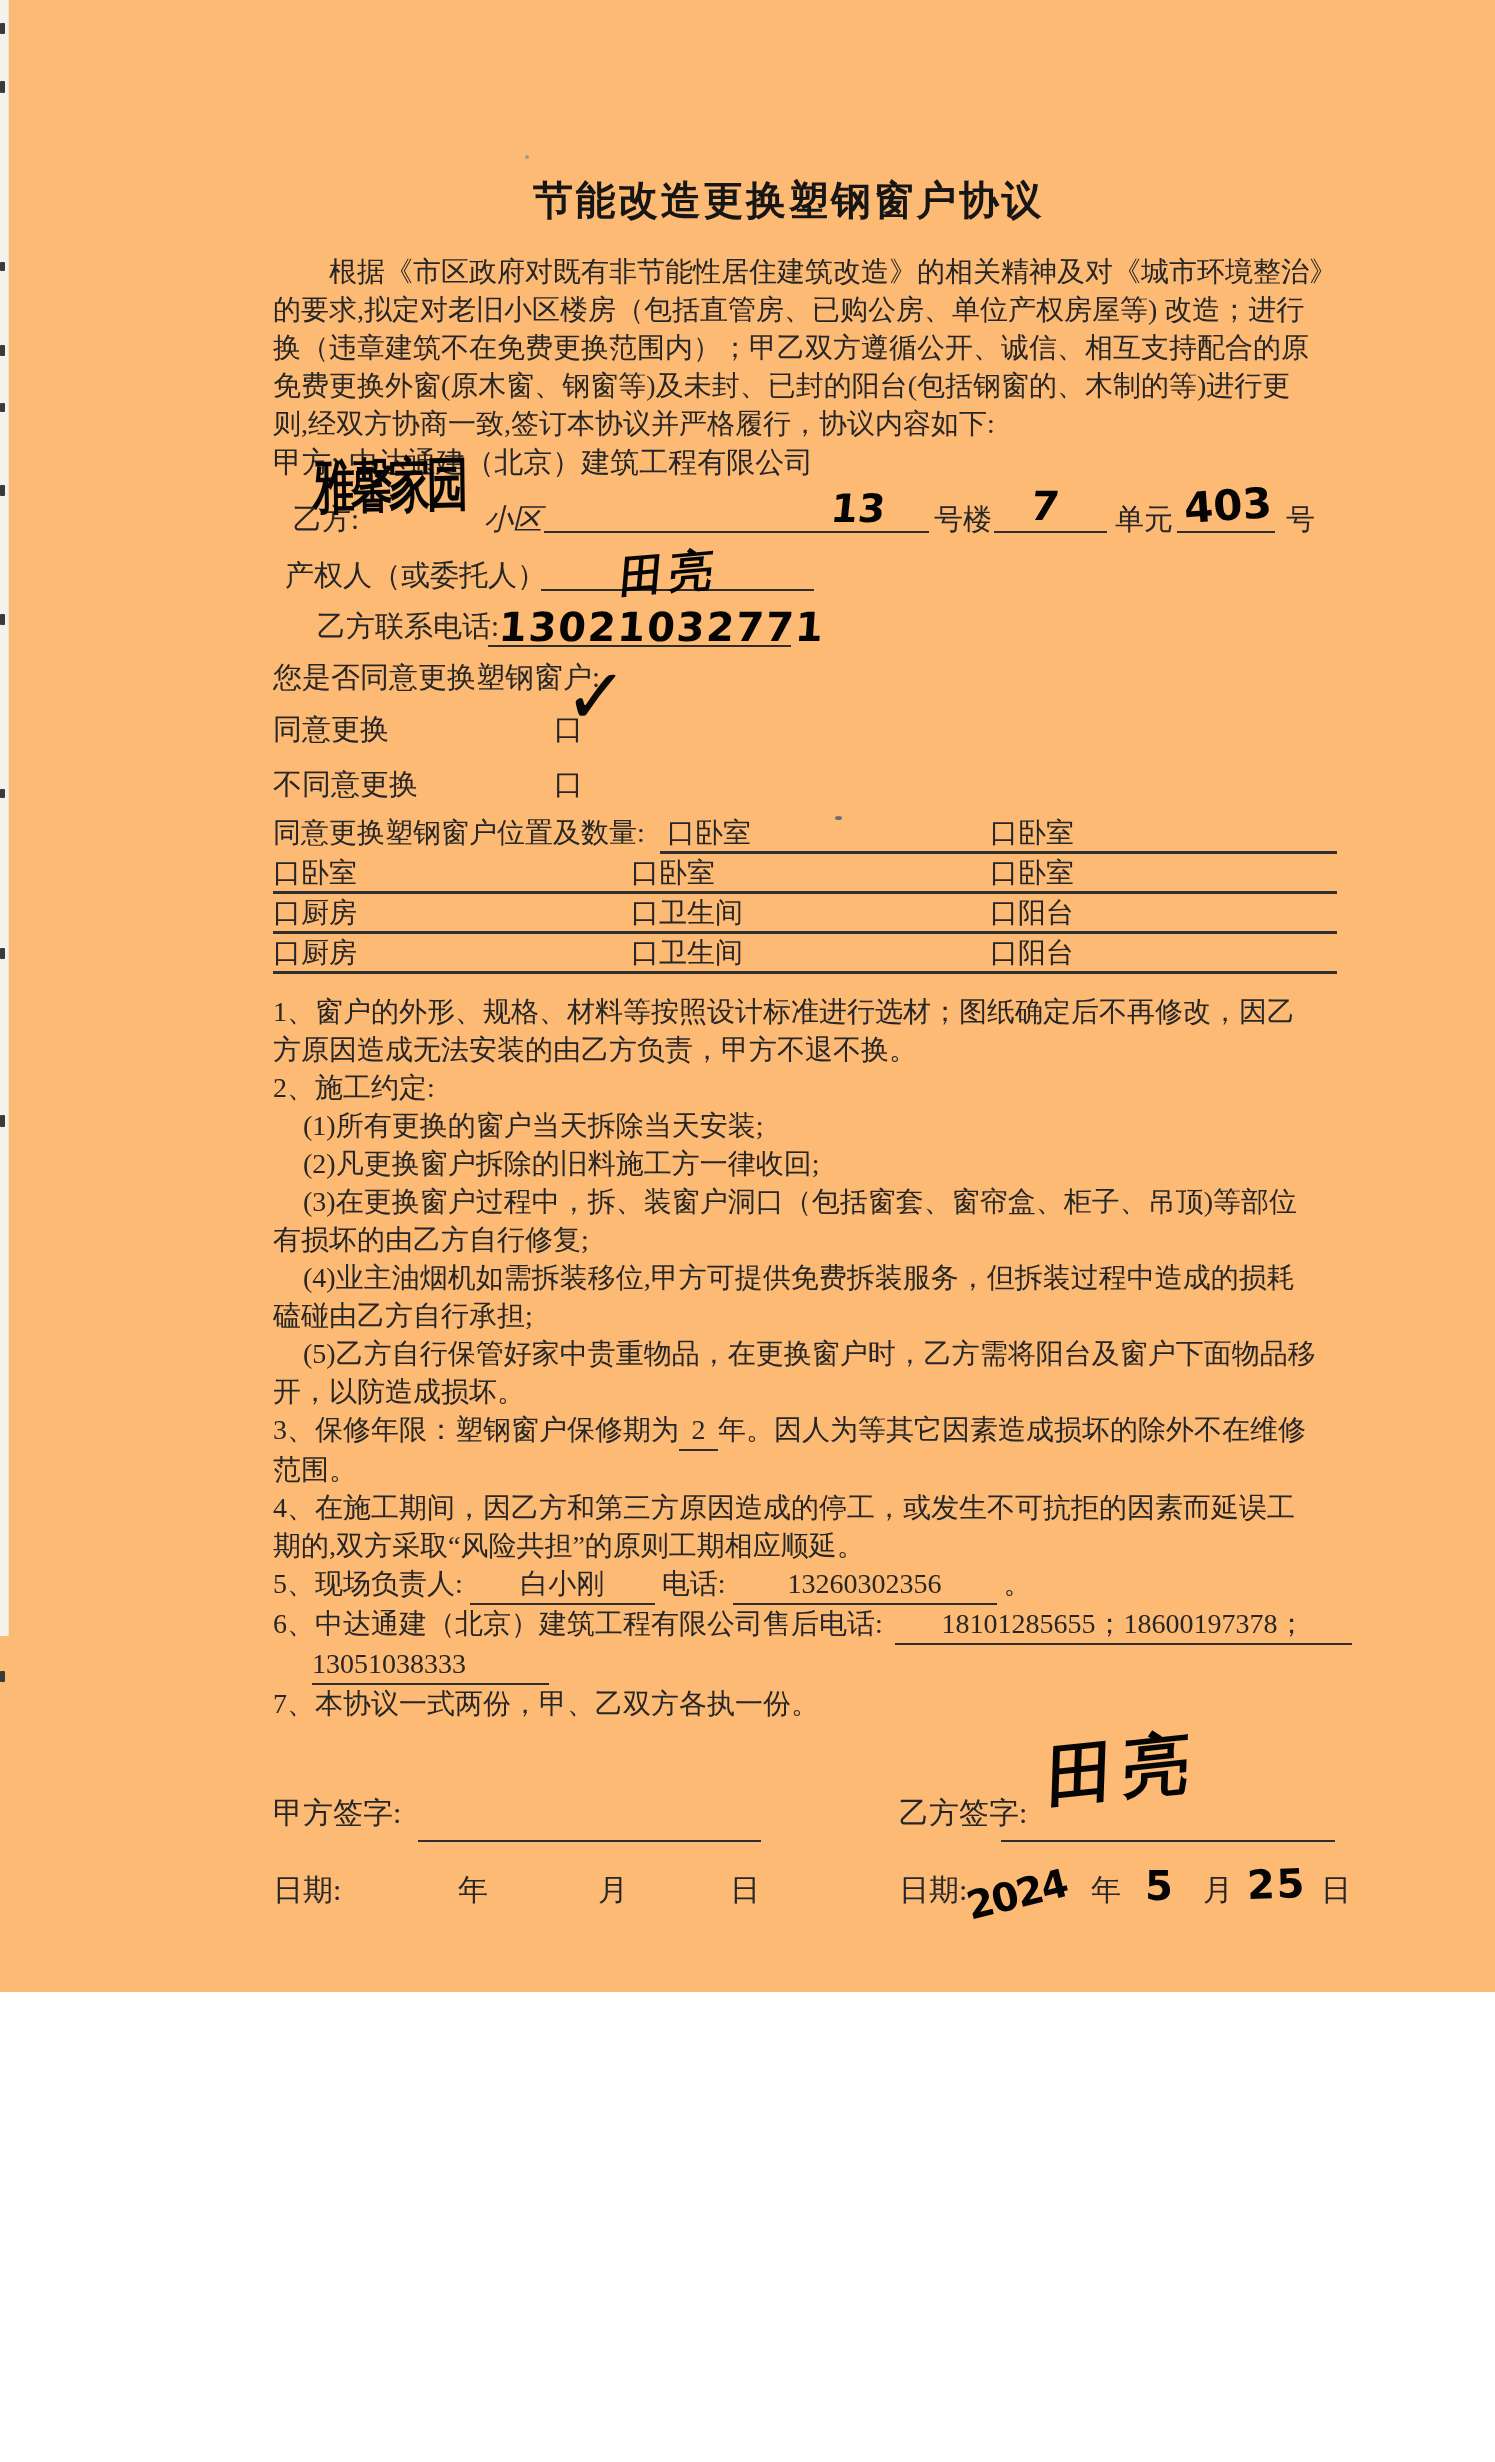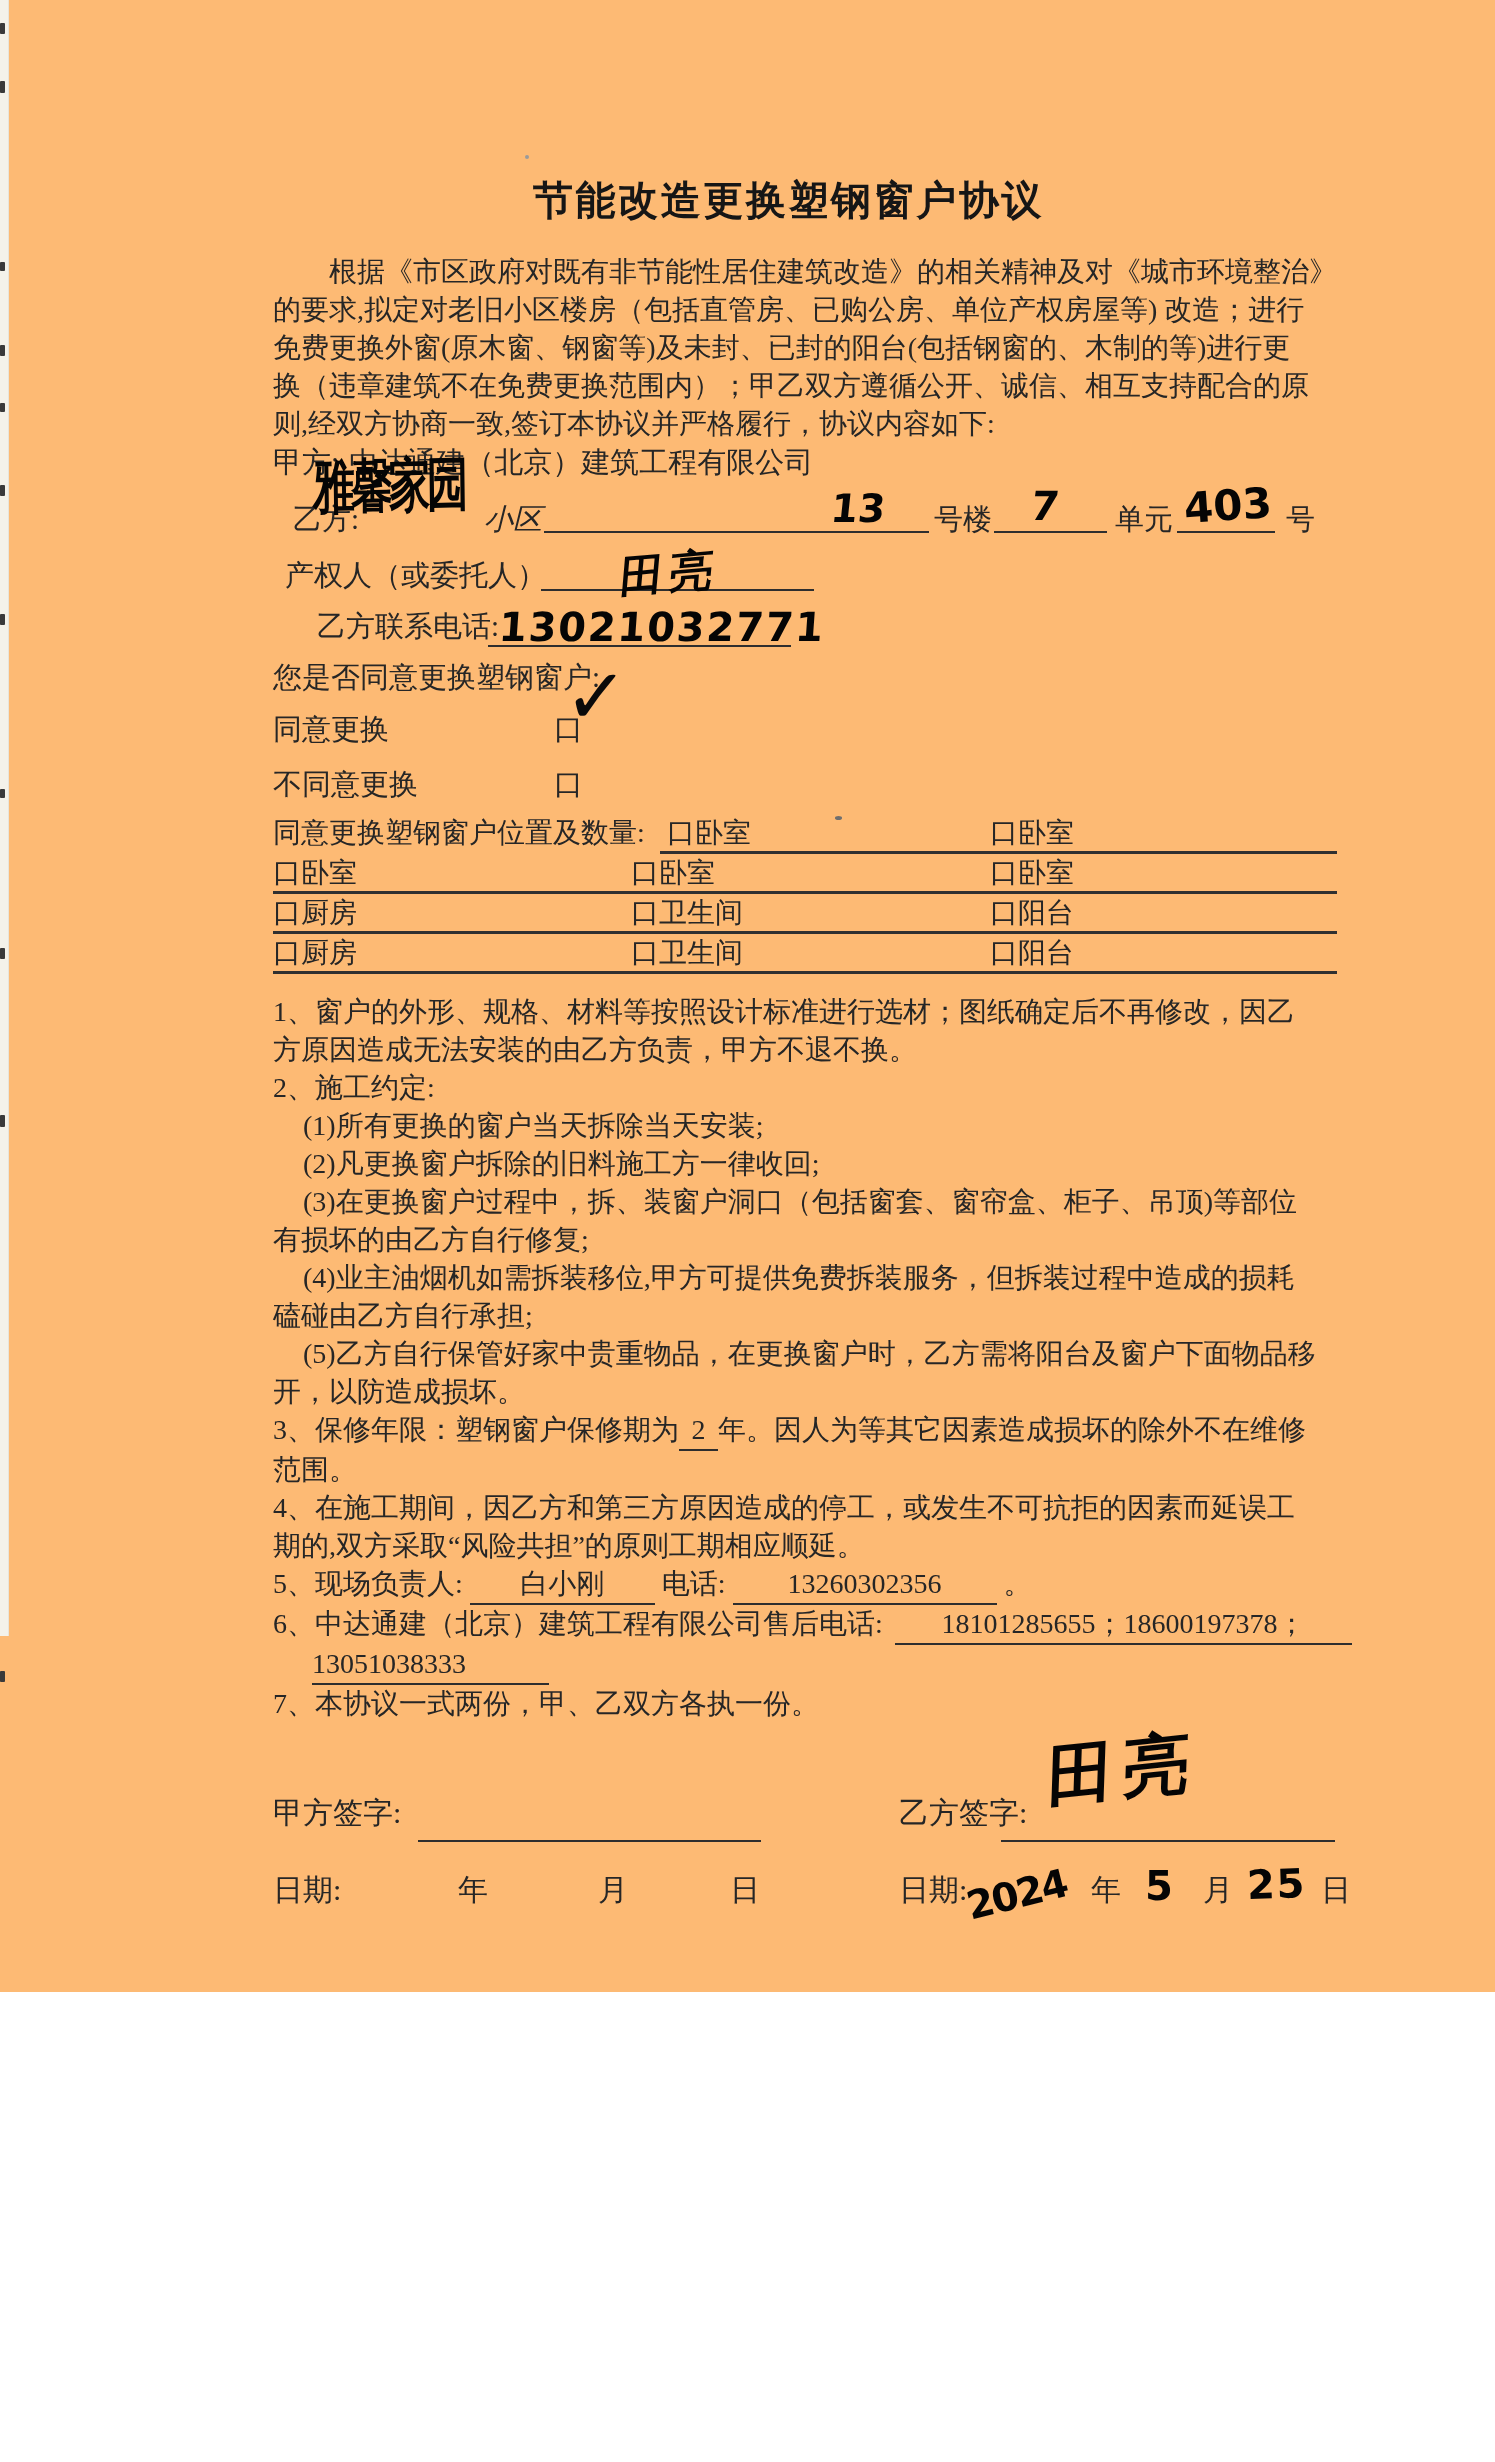--- a/index.html
+++ b/index.html
@@ -101,22 +101,22 @@
   <div class="speck" style="left:525px;top:155px;width:4.4px;height:4.4px;"></div>
   <div class="speck" style="left:835px;top:816px;width:7px;height:3.5px;background:#6f6f6f;"></div>
 
   <div class="doc">
 
     <h1 class="title">节能改造更换塑钢窗户协议</h1>
 
     <div class="intro">
       <div class="line first-indent">根据《市区政府对既有非节能性居住建筑改造》的相关精神及对《城市环境整治》</div>
       <div class="line">的要求,拟定对老旧小区楼房（包括直管房、已购公房、单位产权房屋等) 改造；进行</div>
+      <div class="line">换（违章建筑不在免费更换范围内）；甲乙双方遵循公开、诚信、相互支持配合的原</div>
       <div class="line">免费更换外窗(原木窗、钢窗等)及未封、已封的阳台(包括钢窗的、木制的等)进行更</div>
-      <div class="line">换（违章建筑不在免费更换范围内）；甲乙双方遵循公开、诚信、相互支持配合的原</div>
       <div class="line">则,经双方协商一致,签订本协议并严格履行，协议内容如下:</div>
     </div>
 
     <div class="fline" style="height:39px;line-height:39px;">
       <span>甲方:</span>
       <span style="margin-left:3px;">中达通建（北京）建筑工程有限公司</span>
     </div>
 
     <div class="fline" style="height:58px;line-height:51px;">
       <span class="abs" style="left:0;top:12.3px;margin-left:20px;">乙方:</span>

